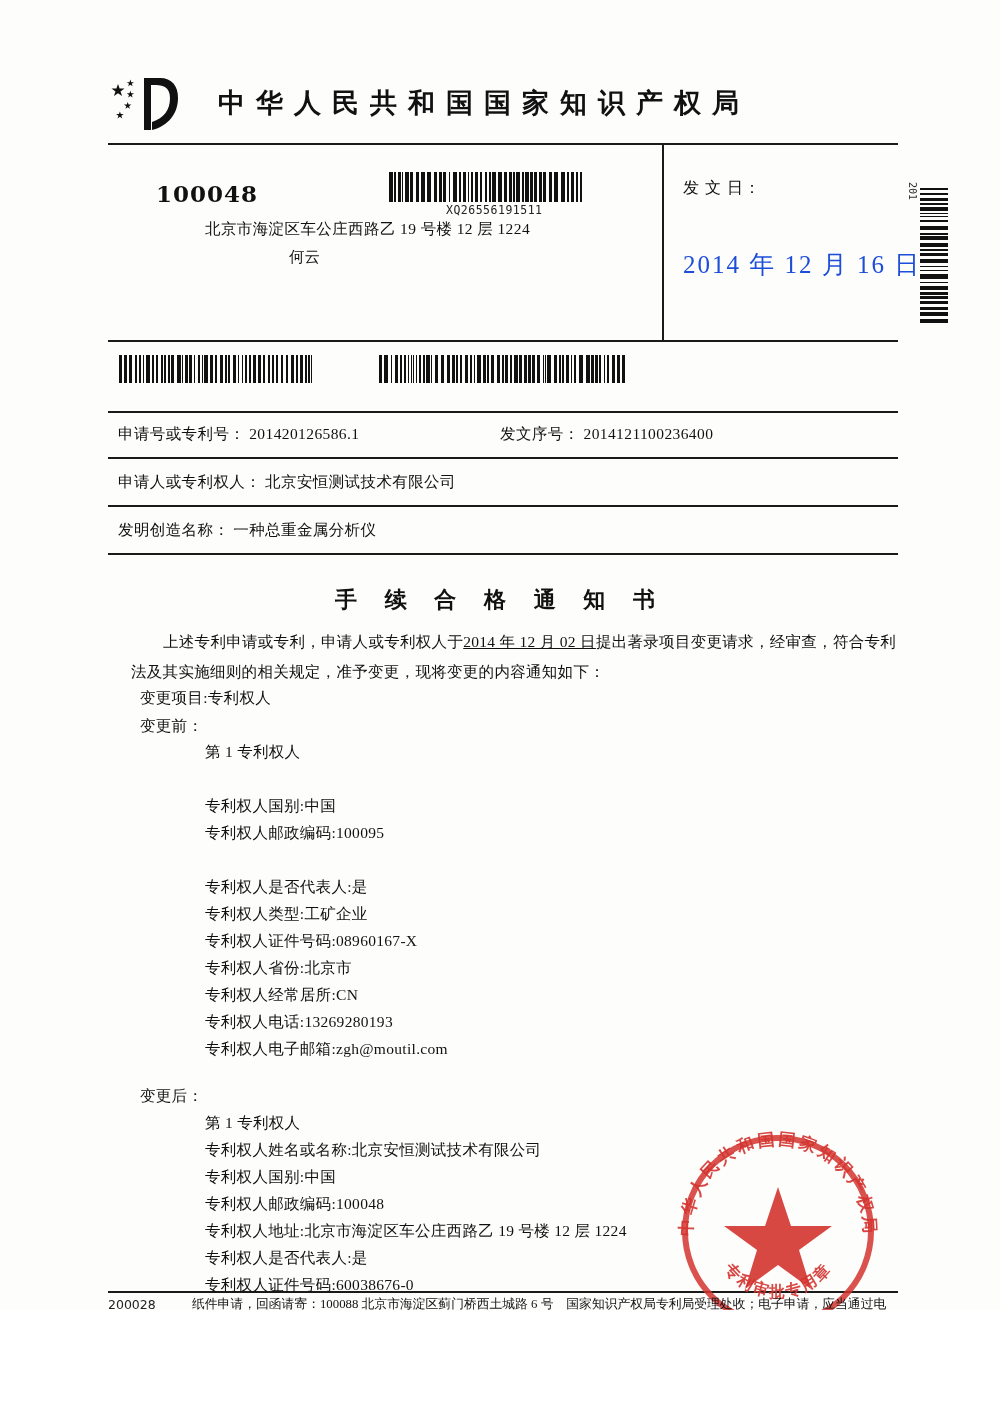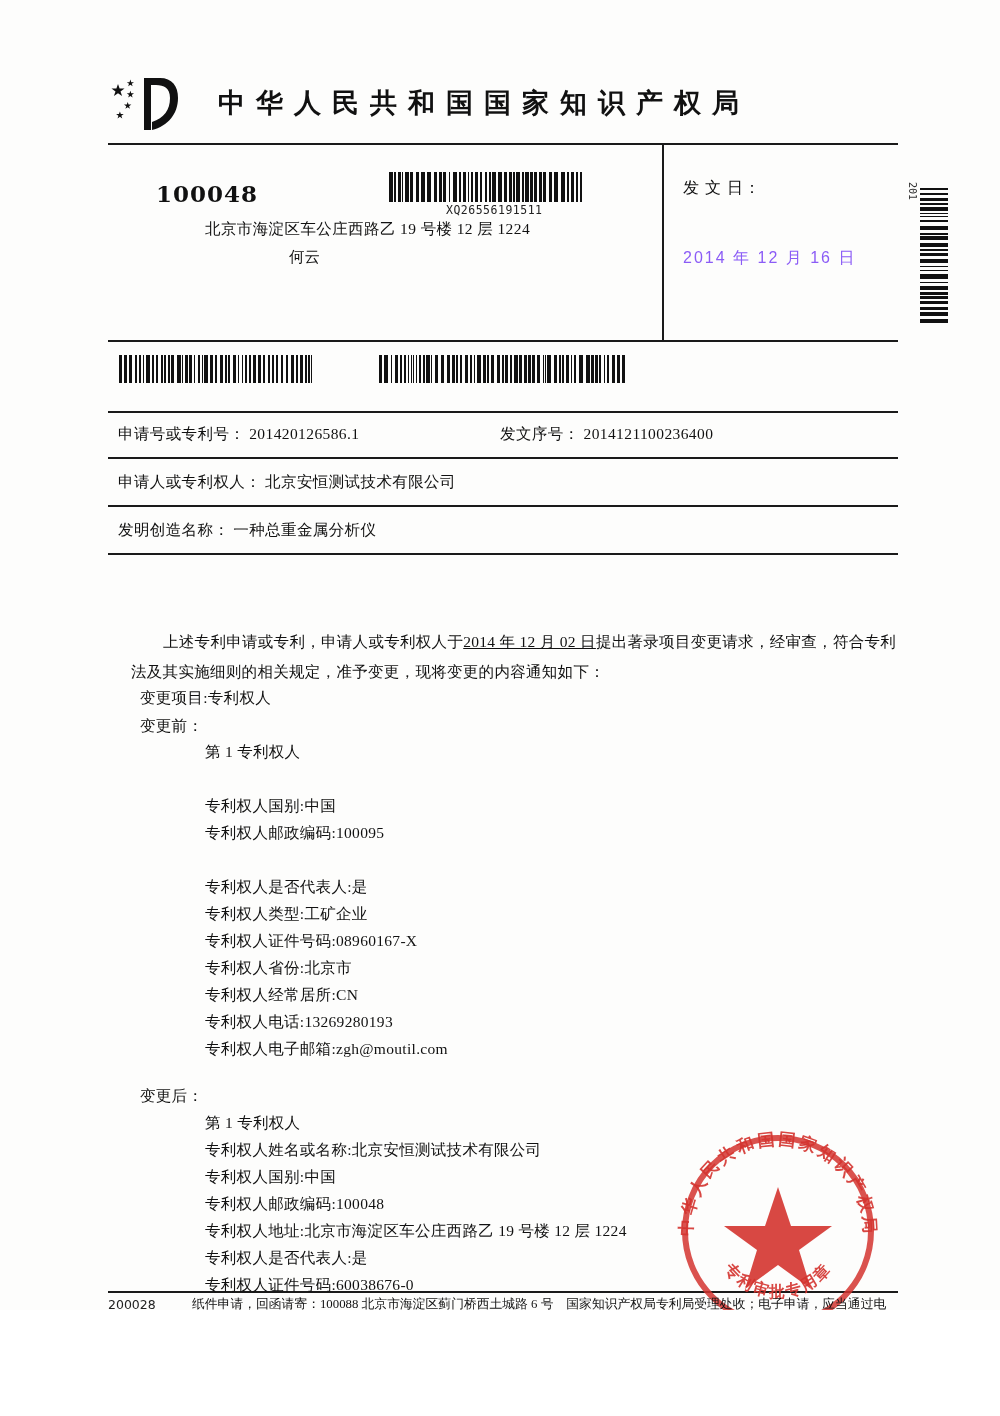--- a/index.html
+++ b/index.html
@@ -129,24 +129,24 @@
   
   .issue-label {
     position: absolute;
     left: 683px; top: 178px;
     font-size: 16px;
     letter-spacing: 1px;
   }
   .issue-date {
     position: absolute;
     left: 683px; top: 248px;
-    font-size: 16px;
+    font-size: 25px;
     letter-spacing: 2px;
-    color: #8b5cf6;
-    font-family: Liberation Sans, sans-serif;
+    color: #1d4ed8;
+    font-family: Liberation Serif, serif;
   }
 
   
   .field {
     position: absolute;
     font-size: 15.5px;
     letter-spacing: .4px;
   }
   .field .lbl { }
   .field .val { margin-left: 4px; font-family: Liberation Serif, serif; }
@@ -458,20 +458,21 @@
   <div class="field" id="field-serial">
     <span class="lbl">发文序号：</span><span class="val">2014121100236400</span>
   </div>
   <div class="field" id="field-holder">
     <span class="lbl">申请人或专利权人：</span><span class="val">北京安恒测试技术有限公司</span>
   </div>
   <div class="field" id="field-title">
     <span class="lbl">发明创造名称：</span><span class="val">一种总重金属分析仪</span>
   </div>
 
+  <div class="doc-title">手 续 合 格 通 知 书</div>
 
   <div class="body-para">
     <span>上述专利申请或专利，申请人或专利权人于</span><span class="underline">2014 年 12 月 02 日</span><span>提出著录项目变更请求，经审查，符合专利法及其实施细则的相关规定，准予变更，现将变更的内容通知如下：</span>
   </div>
 
   <div class="body-line" style="left:140px; top:688px;">变更项目:专利权人</div>
   <div class="body-line" style="left:140px; top:716px;">变更前：</div>
 
   <div class="body-line" style="left:205px; top:742px;">第 1 专利权人</div>
   <div class="body-line" style="left:205px; top:796px;">专利权人国别:中国</div>

